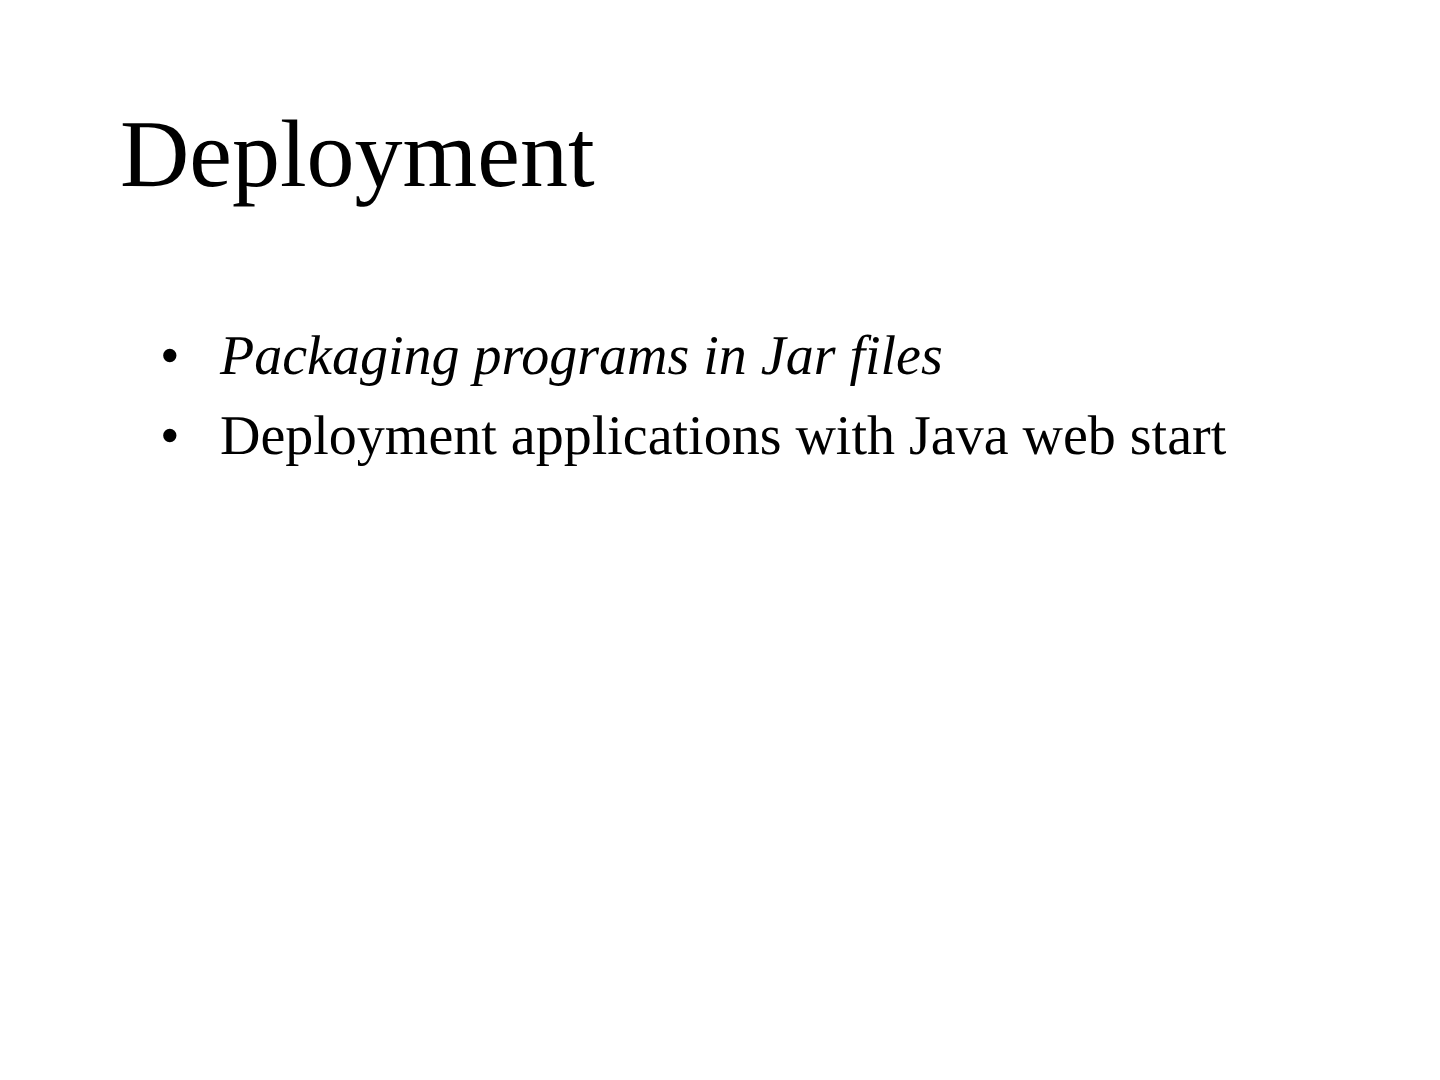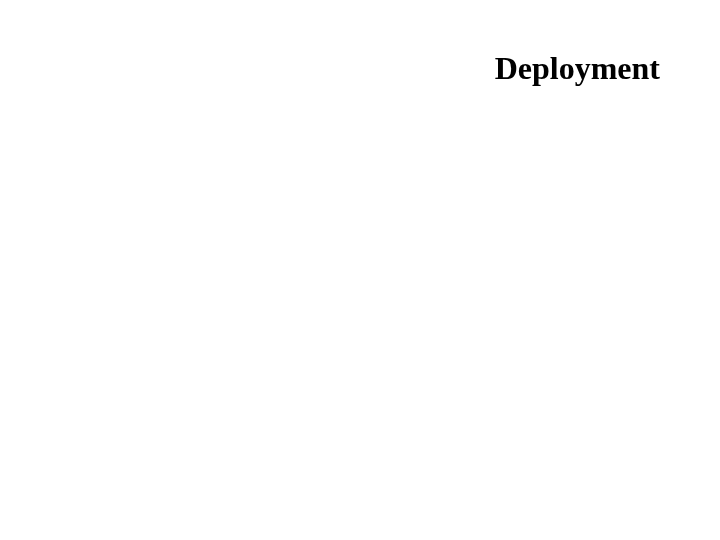--- a/index.html
+++ b/index.html
@@ -15,23 +15,23 @@
       color: #000000;
       position: relative;
       overflow: hidden;
     }
     .slide {
       width: 100%;
       height: 100%;
       padding: 50px 60px 40px 60px;
     }
     .title {
-      font-size: 32px;
-      font-weight: bold;
-      text-align: right;
+      font-size: 48px;
+      font-weight: normal;
+      text-align: left;
       margin-bottom: 55px;
       font-family: "Times New Roman", Times, serif;
     }
     .bullet-list {
       list-style: none;
       padding-left: 20px;
     }
     .bullet-item {
       font-size: 28px;
       line-height: 1.35;
@@ -49,14 +49,20 @@
     .italic {
       font-style: italic;
     }
   </style>
 </head>
 <body>
 
 <div class="slide">
   <h1 class="title">Deployment</h1>
   <ul class="bullet-list">
+    <li class="bullet-item italic">
+      <span>Packaging programs in Jar files</span>
+    </li>
+    <li class="bullet-item">
+      <span>Deployment applications with Java web start</span>
+    </li>
   </ul>
 </div>
 
 </body></html>

